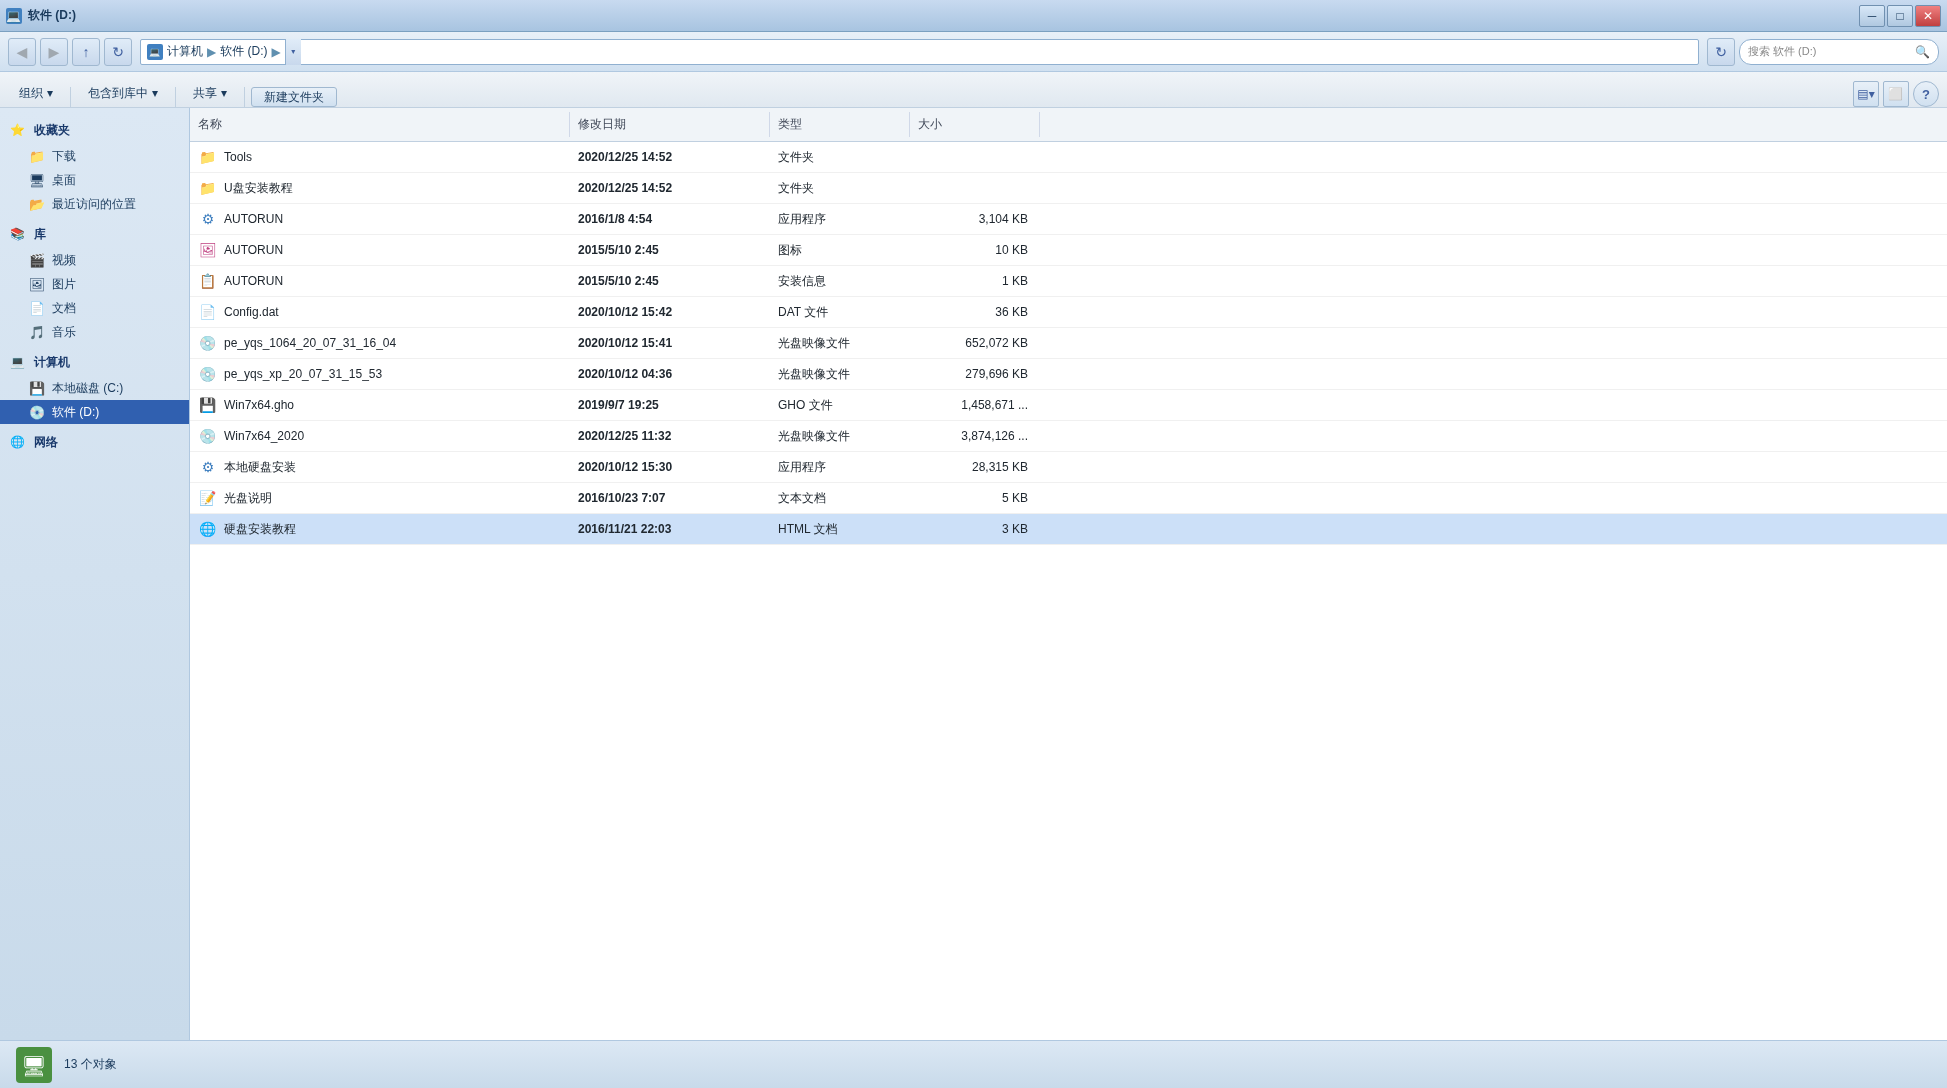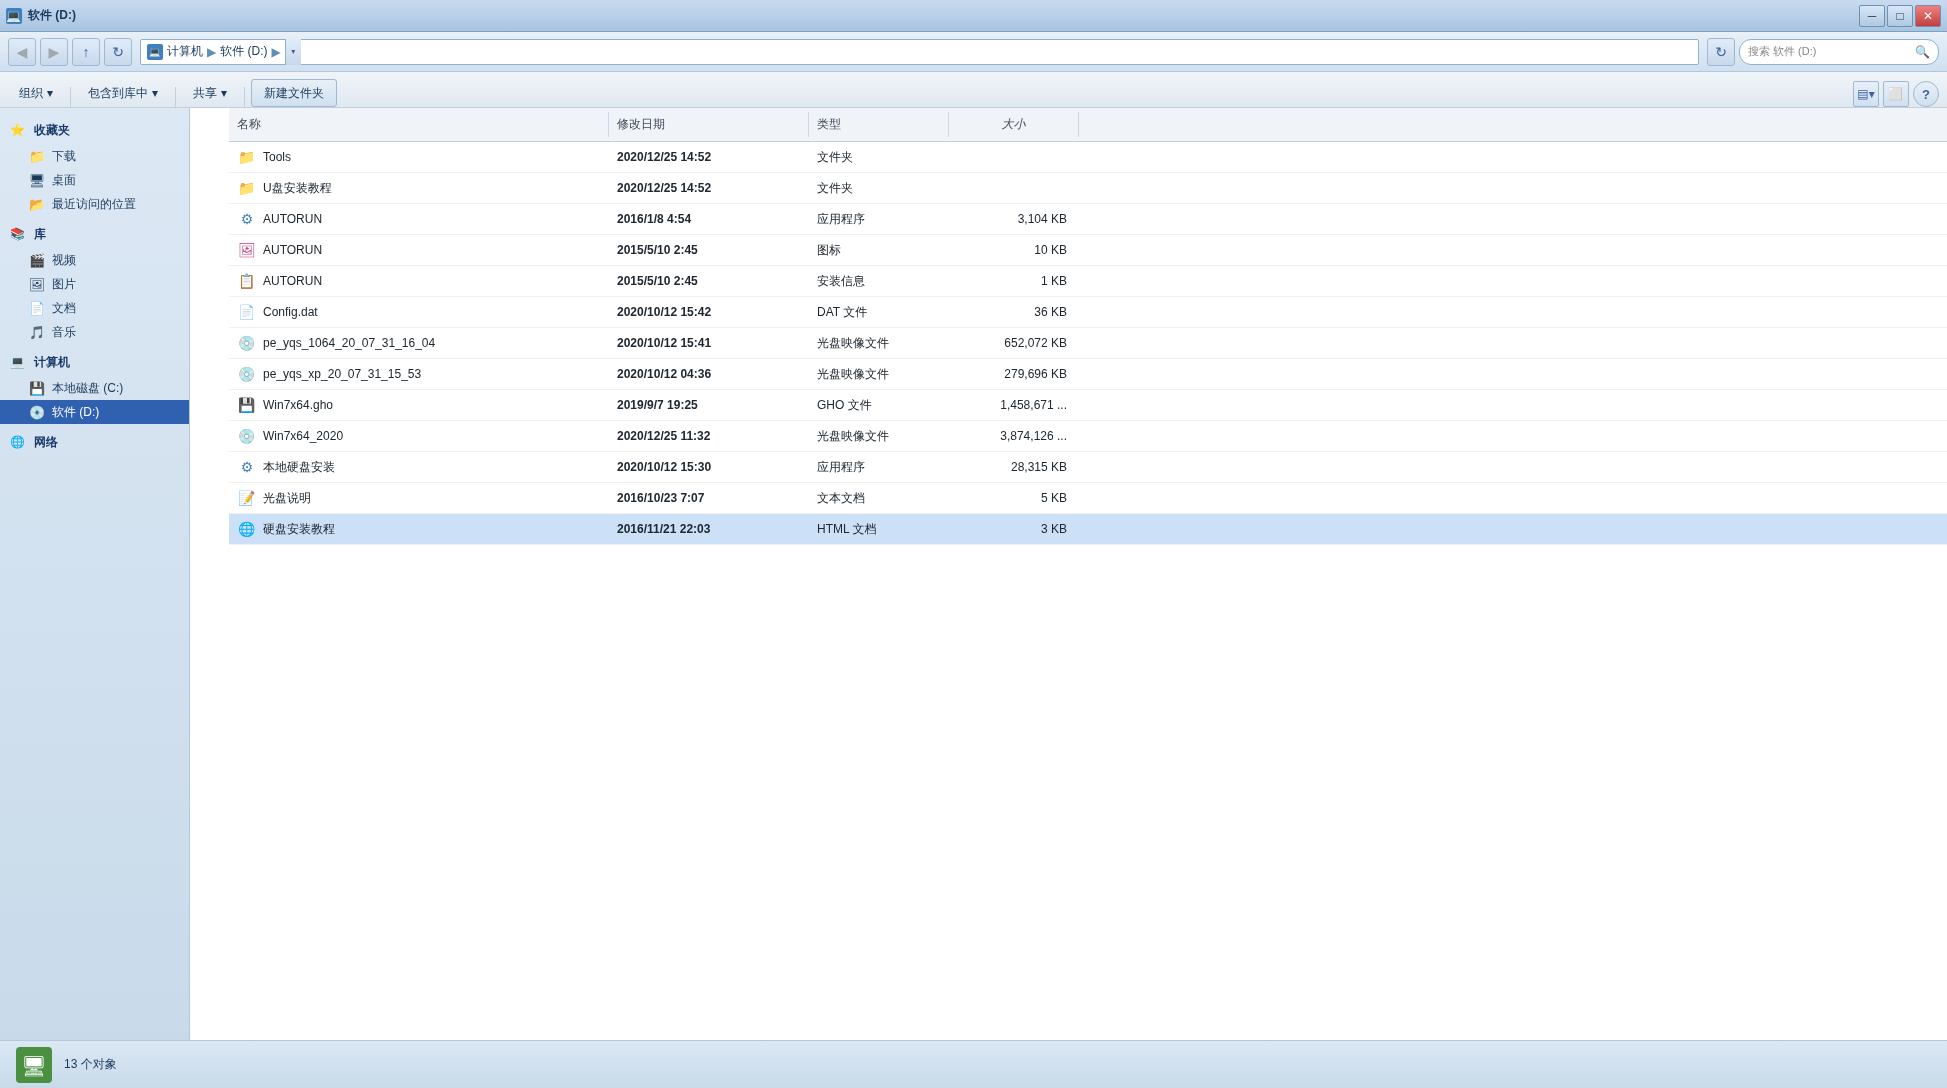--- a/index.html
+++ b/index.html
@@ -147,21 +147,21 @@
       display: flex; align-items: center; gap: 4px;
       font-size: 12px;
       color: #1a3a5c;
     }
     .toolbar-sep {
       width: 1px; height: 20px;
       background: #c0d0e0;
       margin: 0 4px;
     }
     .toolbar-new-folder {
-      height: 28px;
+      height: 20px;
       padding: 0 12px;
       border: 1px solid #a0b8d0;
       background: linear-gradient(to bottom, #e8f0f8, #d0e0f0);
       border-radius: 3px;
       cursor: pointer;
       font-size: 12px;
       color: #1a3a5c;
       margin-top: 48px;
     }
     .toolbar-right {
@@ -228,40 +228,39 @@
       width: 18px; height: 18px;
       display: flex; align-items: center; justify-content: center;
       font-size: 13px;
     }
 
     
     .file-list {
       flex: 1;
       background: white;
       overflow-y: auto;
-      margin-left: 39px;
     }
     .file-list-header {
       display: flex;
       padding: 4px 0;
       border-bottom: 1px solid #c0d0e0;
       background: #f0f4f8;
       position: sticky; top: 0;
     }
     .col-header {
       font-size: 12px; color: #404858;
       padding: 4px 8px;
       cursor: pointer;
       border-right: 1px solid #d0d8e8;
       font-weight: normal;
     }
     .col-name { width: 380px; }
     .col-date { width: 200px; }
     .col-type { width: 140px; }
-    .col-size { width: 130px; text-align: center; padding-right: 8px; font-style: italic; }
+    .col-size { width: 130px; text-align: left; padding-right: 8px; }
 
     .file-row {
       display: flex;
       align-items: center;
       padding: 2px 0;
       cursor: pointer;
       border-bottom: 1px solid #f0f0f0;
     }
     .file-row.selected { background: #cce0f8; }
     .file-cell {

